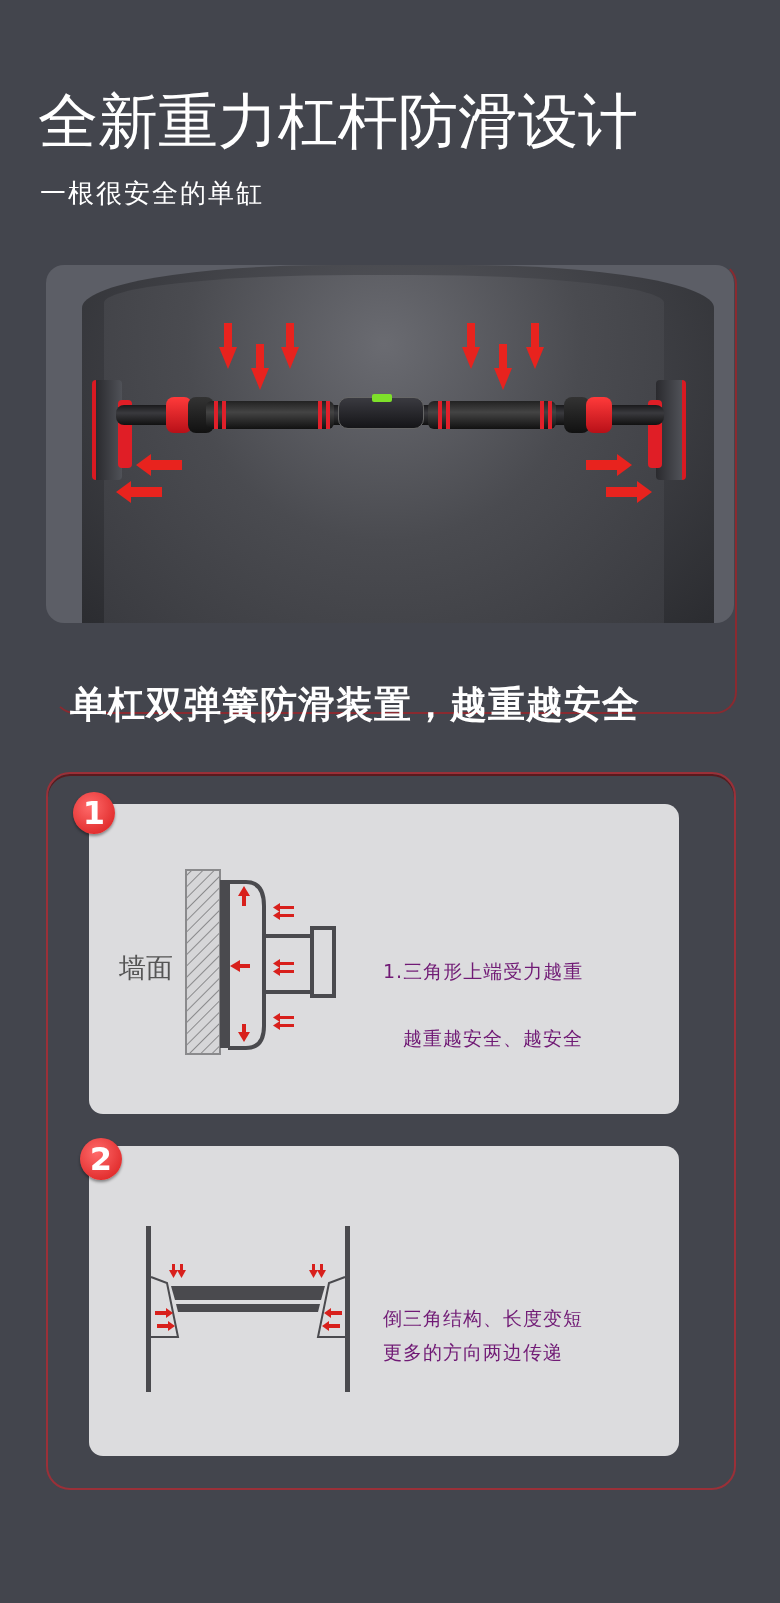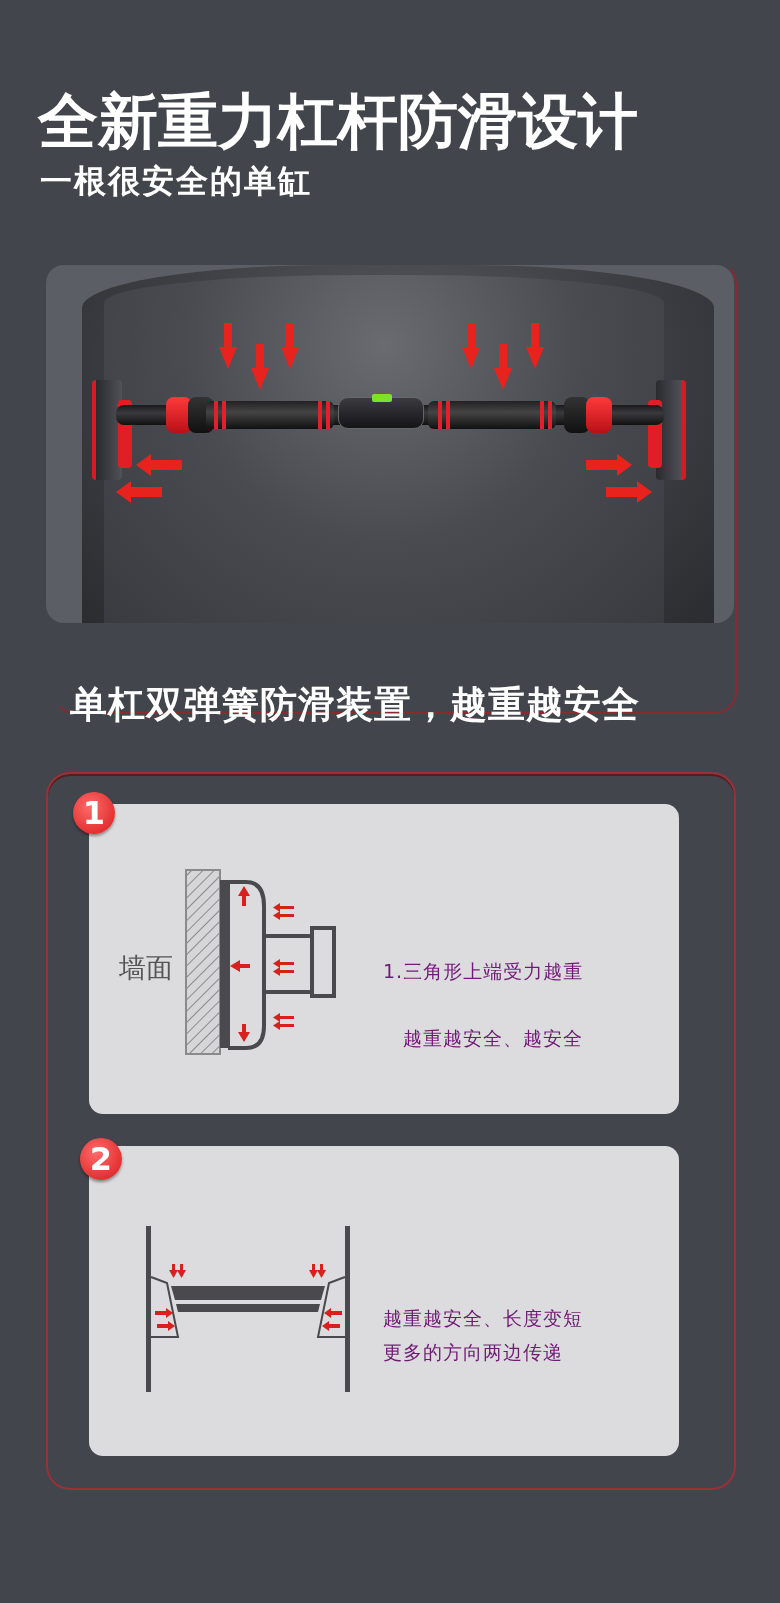--- a/index.html
+++ b/index.html
@@ -1,18 +1,18 @@
 <!DOCTYPE html>
 <html><head>
 <meta charset="utf-8">
 <style>
   * { margin:0; padding:0; box-sizing:border-box; }
   body { width:780px; height:1603px; background:#43454d; font-family:"DejaVu Sans","Liberation Sans",sans-serif; position:relative; overflow:hidden; }
-  .title { position:absolute; left:38px; top:82px; color:#fff; font-size:60px; font-weight:bold; letter-spacing:0px; }
-  .subtitle { position:absolute; left:40px; top:160px; color:#fff; font-size:32px; letter-spacing:2px;font-weight:bold; }
+  .title { position:absolute; left:38px; top:82px; color:#fff; font-size:60px; font-weight:normal; letter-spacing:0px; }
+  .subtitle { position:absolute; left:40px; top:176px; color:#fff; font-size:26px; letter-spacing:2px; }
 
   .photo-frame { position:absolute; left:53px; top:262px; width:684px; height:452px; border:2px solid #8a2a30; border-radius:22px; border-top-color:transparent; border-left-color:transparent; }
   .photo { position:absolute; left:46px; top:265px; width:688px; height:358px; border-radius:18px; overflow:hidden; background:#5c5e66; }
   .door { position:absolute; left:36px; top:0; width:632px; height:358px; background:radial-gradient(ellipse at 50% 30%, #5a5b61 0%, #3e3f44 55%, #2b2c30 100%); border-radius:40% 40% 0 0 / 12% 12% 0 0; }
   .door-inner { position:absolute; left:58px; top:10px; width:560px; height:348px; background:radial-gradient(ellipse at 50% 20%, #6a6b71 0%, #4a4b50 50%, #3a3b40 100%); border-radius:45% 45% 0 0 / 8% 8% 0 0; }
   .bar { position:absolute; left:70px; top:140px; width:548px; height:20px; background:linear-gradient(#1a1a1c,#3a3a3e 40%,#111); border-radius:8px; }
   .grip { position:absolute; top:136px; height:28px; background:linear-gradient(#222,#444 40%,#111); border-radius:6px; }
   .ring { position:absolute; top:136px; width:4px; height:28px; background:#e0202a; }
   .knob { position:absolute; top:132px; width:26px; height:36px; background:linear-gradient(#ff3a3a,#b81018); border-radius:8px; }
   .knob.dark { background:linear-gradient(#333,#111); }
@@ -146,16 +146,16 @@
       <rect x="11" y="87" width="12" height="4"></rect>
         <polygon points="22,84 29,89 22,94"></polygon>
       <rect x="13" y="100" width="12" height="4"></rect>
         <polygon points="24,97 31,102 24,107"></polygon>
       <rect x="186" y="87" width="12" height="4"></rect>
         <polygon points="187,84 180,89 187,94"></polygon>
       <rect x="184" y="100" width="12" height="4"></rect>
         <polygon points="185,97 178,102 185,107"></polygon>
     </g>
   </svg>
-  <div class="card-line" style="left:294px;top:160px;">越重越安全、长度变短</div>
+  <div class="card-line" style="left:294px;top:160px;">倒三角结构、长度变短</div>
   <div class="card-line" style="left:294px;top:194px;">更多的方向两边传递</div>
 </div>
 <div class="badge" style="left:80px;top:1138px;">2</div>
 
 </body></html>

